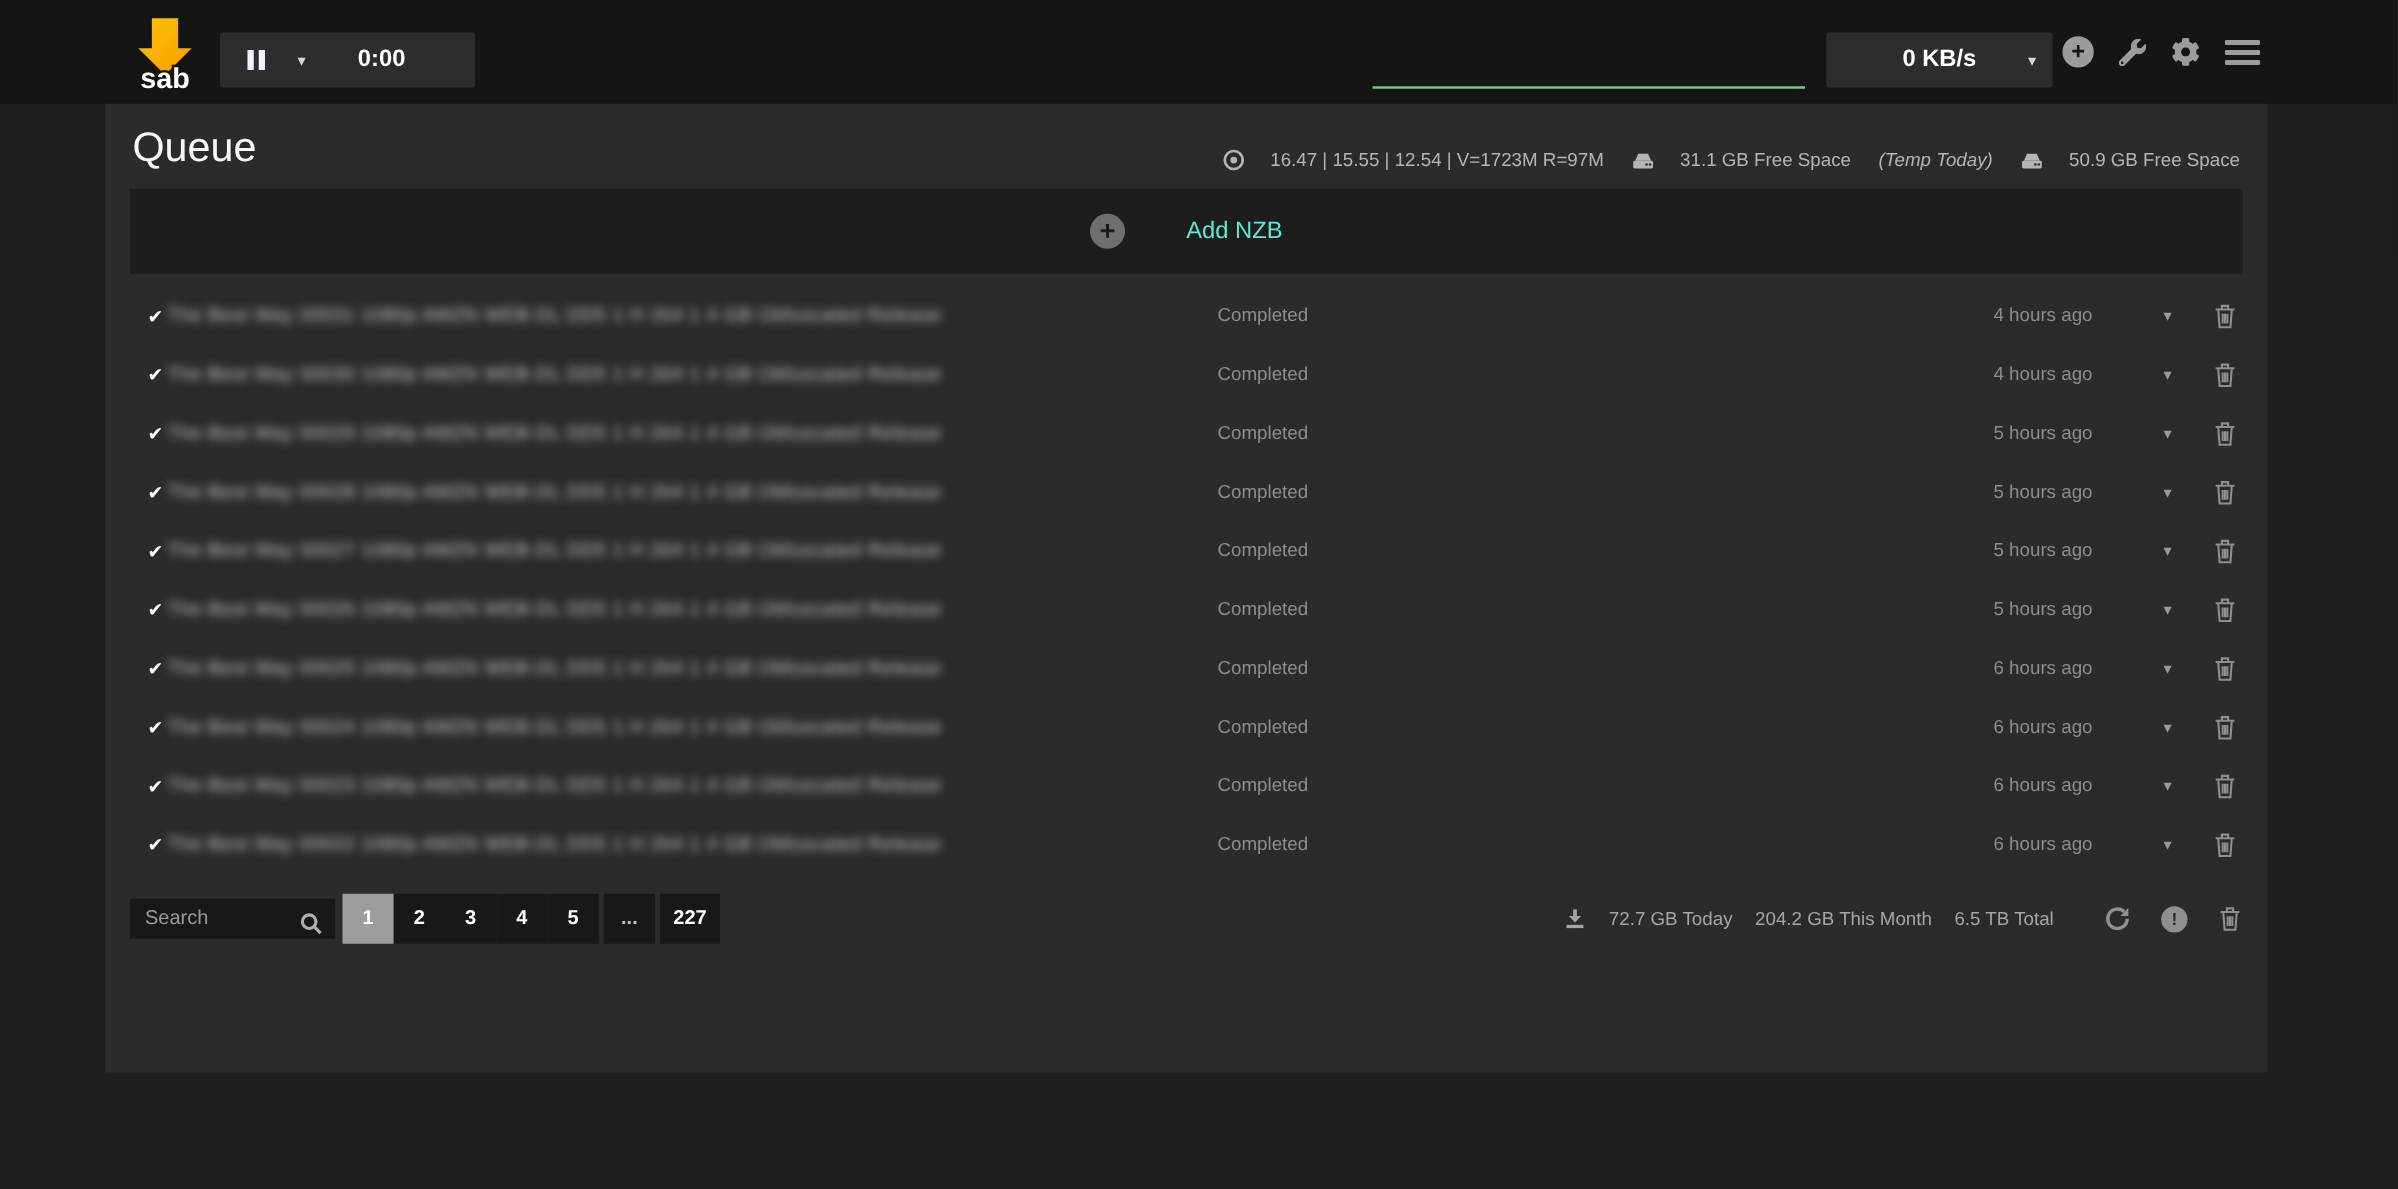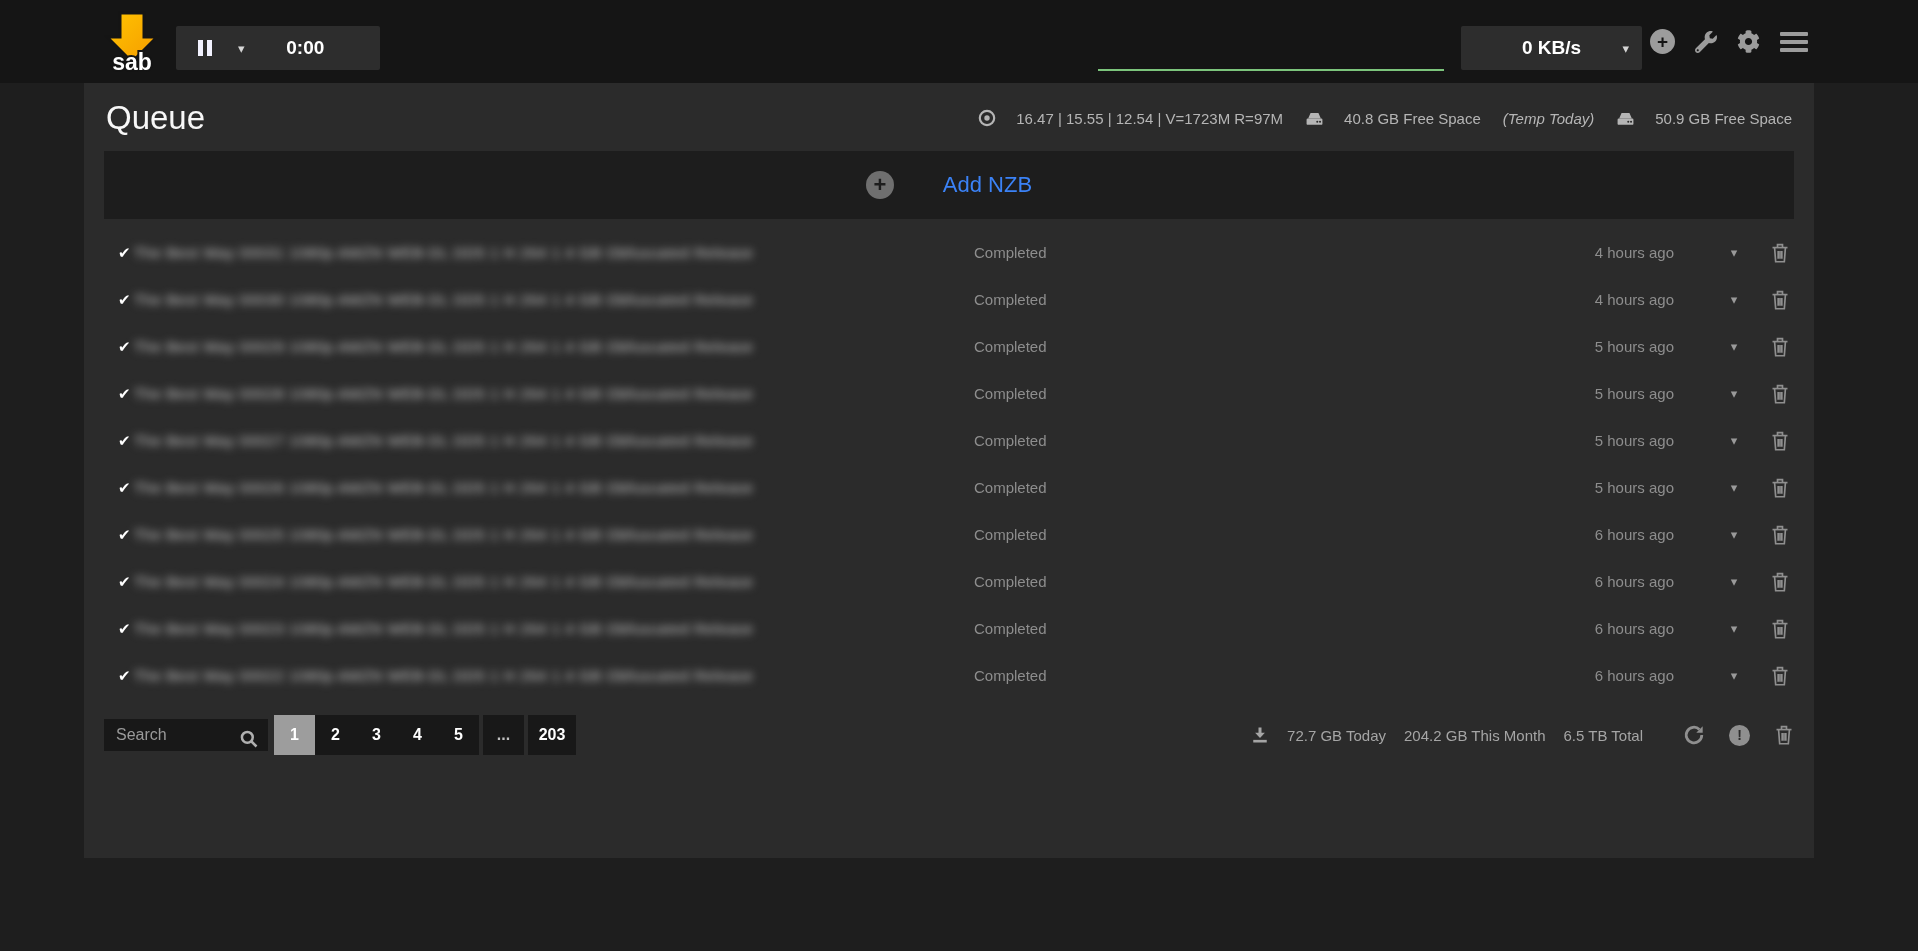--- a/index.html
+++ b/index.html
@@ -28,32 +28,32 @@
   .circle-plus { width:25px; height:25px; border-radius:50%; background:#9c9c9c; color:#151515;
     font-size:19px; font-weight:bold; display:flex; align-items:center; justify-content:center; line-height:1; }
   .hamburger { display:flex; flex-direction:column; gap:4px; }
   .hamburger span { width:28px; height:4px; background:#9c9c9c; border-radius:1px; }
   svg.ic { fill:#9c9c9c; }
 
   
   .container { position:absolute; left:84px; top:83px; width:1730px; height:775px;
     background:#2b2b2b; padding:16px 20px; }
 
-  .queue-header { display:flex; justify-content:space-between; align-items:center; padding:0 2px; }
+  .queue-header { display:flex; justify-content:space-between; align-items:flex-end; padding:0 2px; }
   .page-title { font-size:33px; font-weight:400; color:#f7f7f7; }
   .drive-stats { display:flex; align-items:center; gap:22px; color:#b5b5b5; font-size:15px; }
   .stat-item { display:flex; align-items:center; gap:20px; }
   .stat-item svg { fill:#b5b5b5; }
   .temp-label { font-style:italic; margin-left:2px; }
 
   .add-nzb { margin-top:14px; height:68px; background:#1d1d1d; display:flex; align-items:center;
     justify-content:center; gap:12px; cursor:pointer; }
   .add-circle { width:28px; height:28px; border-radius:50%; background:#6f6f6f; color:#1d1d1d;
     display:flex; align-items:center; justify-content:center; font-size:22px; font-weight:bold; line-height:1; }
-  .add-label { color:#3b82f6; font-size:22px;margin-left:37px; }
+  .add-label { color:#5eead4; font-size:19px;margin-left:37px; }
 
   .history-title { font-size:29px; font-weight:400; color:#f7f7f7; margin:22px 0 0 2px; }
 
   .history-list { margin-top:10px; }
   .history-row { display:flex; align-items:center; height:47px; font-size:15px; }
   .row-check { width:30px; padding-left:14px; color:#ffffff; font-size:15px; }
   .row-name { width:840px; color:#c9c9c9; filter:blur(4px); white-space:nowrap; overflow:hidden; letter-spacing:0.6px; }
   .row-status { flex:1; color:#8d8d8d; }
   .row-age { width:110px; text-align:right; color:#8d8d8d; }
   .row-caret { width:40px; margin-left:40px; text-align:center; color:#9a9a9a; font-size:13px; cursor:pointer; }
@@ -149,21 +149,21 @@
           </svg>
         <span>16.47 | 15.55 | 12.54 | V=1723M R=97M</span>
       </div>
       <div class="stat-item">
         <svg width="19" height="17" viewBox="0 0 24 20">
             <path d="M4 10 L7 3h10l3 7z" fill="#b5b5b5"></path>
             <rect x="2" y="10" width="20" height="8" rx="1.5" fill="#b5b5b5"></rect>
             <circle cx="15.5" cy="14" r="1.3" fill="#2b2b2b"></circle>
             <circle cx="19" cy="14" r="1.3" fill="#2b2b2b"></circle>
           </svg>
-        <span>40.8 GB Free Space</span>
+        <span>31.1 GB Free Space</span>
         <span class="temp-label">(Temp Today)</span>
       </div>
       <div class="stat-item">
         <svg width="19" height="17" viewBox="0 0 24 20">
             <path d="M4 10 L7 3h10l3 7z" fill="#b5b5b5"></path>
             <rect x="2" y="10" width="20" height="8" rx="1.5" fill="#b5b5b5"></rect>
             <circle cx="15.5" cy="14" r="1.3" fill="#2b2b2b"></circle>
             <circle cx="19" cy="14" r="1.3" fill="#2b2b2b"></circle>
           </svg>
         <span>50.9 GB Free Space</span>
@@ -359,21 +359,21 @@
           <path d="M15 15l6 6"></path>
         </svg>
     </div>
     <div class="pagination">
       <div class="page-btn active">1</div>
       <div class="page-btn">2</div>
       <div class="page-btn">3</div>
       <div class="page-btn">4</div>
       <div class="page-btn">5</div>
       <div class="page-btn ellipsis">...</div>
-      <div class="page-btn last">203</div>
+      <div class="page-btn last">227</div>
     </div>
     <div class="footer-right">
       <svg width="18" height="18" viewBox="0 0 24 24" fill="#a5a5a5">
           <rect x="10" y="2" width="4" height="8"></rect>
           <polygon points="5.5,9 18.5,9 12,16"></polygon>
           <rect x="3" y="18.5" width="18" height="3.5"></rect>
         </svg>
       <span class="footer-stat">72.7 GB Today</span>
       <span class="footer-stat">204.2 GB This Month</span>
       <span class="footer-stat">6.5 TB Total</span>

